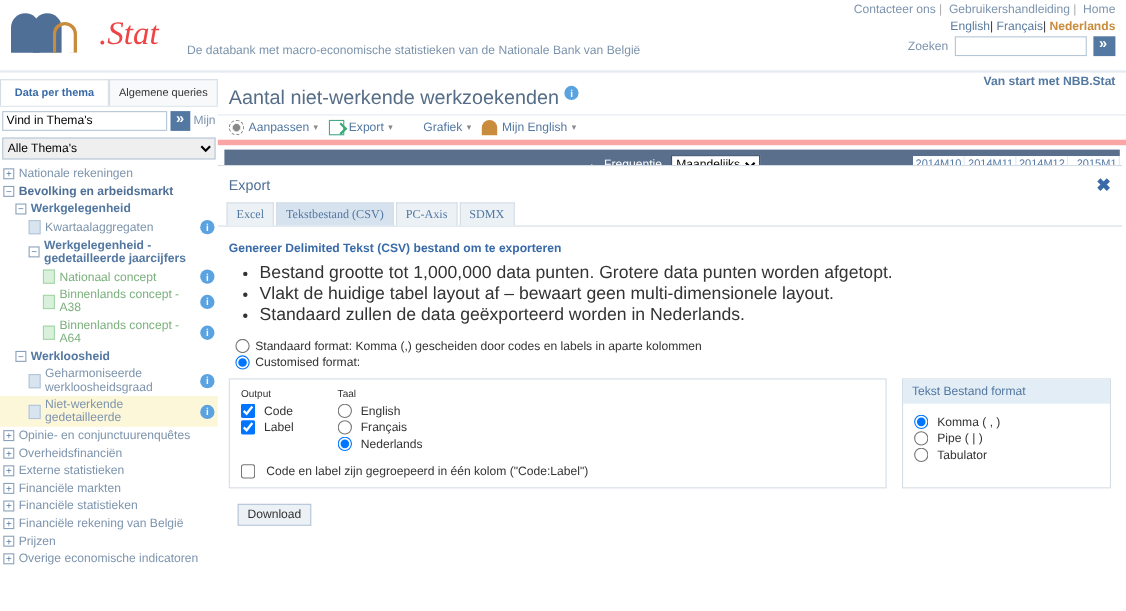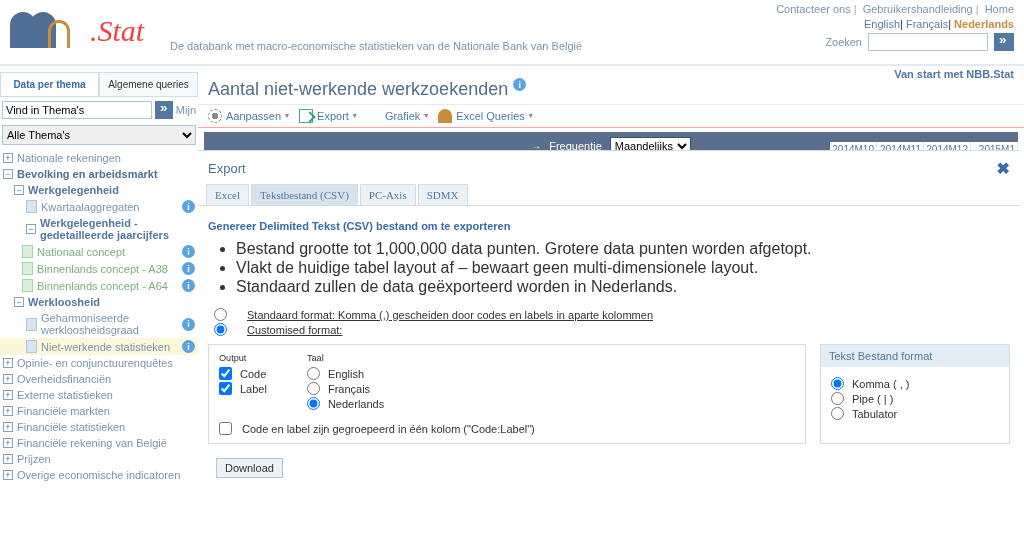--- a/index.html
+++ b/index.html
@@ -46,31 +46,31 @@
   .findrow .reset { color: #7d94ad; font-size: 11px; cursor: pointer; }
   .themesel { width: calc(100% - 4px); margin: 2px; border: 1px solid #b4c5d6; height: 20px; font-size: 11px; }
 
   .tree { font-size: 11px; margin-top: 3px; }
   .tree .row { display: flex; align-items: center; padding: 2px 3px; cursor: pointer; }
   .tree .plus { width: 10px; height: 10px; border: 1px solid #8aa1ba; display: inline-flex; align-items: center; justify-content: center; font-size: 9px; line-height: 1; color: #5378a1; margin-right: 4px; flex-shrink: 0; }
   .tree .lbl { color: #7d94ad; flex: 1; }
   .tree .info { width: 13px; height: 13px; border-radius: 50%; background: #5ba3e0; color: #fff; display: inline-flex; align-items: center; justify-content: center; font-size: 9px; font-weight: bold; margin-left: 3px; flex-shrink: 0; }
   .tree .l1 { padding-left: 14px; }
   .tree .l2 { padding-left: 26px; }
-  .tree .l3 { padding-left: 22px; }
+  .tree .l3 { padding-left: 39px; }
   .tree .bold { color: #4f6f96; font-weight: bold; }
   .tree .hl { background: #fdf7d9; }
   .tree .pg { width: 11px; height: 13px; background: #d8e4f0; border: 1px solid #b4c5d6; margin-right: 4px; flex-shrink: 0; }
   .tree .pg.g { background: #d9f0db; border-color: #a5d6a7; }
 
   
   .mhdr { font-size: 18px; color: #566d87; padding: 6px 10px 4px; font-weight: normal; }
   .mhdr .info { display: inline-block; vertical-align: super; }
 
-  .toolbar { display: flex; gap: 10px; padding: 4px 10px; border-top: 1px solid #e3eaf1; border-bottom: 1px solid #fca5a5; align-items: center; }
+  .toolbar { display: flex; gap: 10px; padding: 4px 10px; border-top: 1px solid #e3eaf1; border-bottom: 5px solid #fca5a5; align-items: center; }
   .tbtn { display: flex; align-items: center; gap: 4px; color: #5378a1; cursor: pointer; font-size: 11px; }
   .tbtn .ic { width: 14px; height: 14px; display: inline-block; }
   .ic-gear { background: radial-gradient(circle, #888 40%, transparent 40%); border: 1px dashed #888; border-radius: 50%; }
   .ic-export { border: 1px solid #4a8; position: relative; }
   .ic-export::after { content: ""; position: absolute; right: -2px; top: 3px; width: 6px; height: 6px; border-top: 2px solid #3a7; border-right: 2px solid #3a7; transform: rotate(45deg); }
   .ic-chart { display: flex; align-items: flex-end; gap: 1px; }
   .ic-chart span { width: 3px; background: #5378a1; }
   .ic-chart span:nth-child(1){height:6px} .ic-chart span:nth-child(2){height:10px} .ic-chart span:nth-child(3){height:8px}
   .ic-user { border-radius: 50% 50% 0 0; background: #c98b3c; width: 10px; height: 10px; }
   .dd { font-size: 8px; color: #888; }
@@ -93,21 +93,21 @@
   .dlg-title { font-size: 13px; color: #4f6f96; padding: 10px 10px 8px; font-weight: normal; }
   .dlg-close { position: absolute; right: 10px; top: 8px; color: #3a6ba8; font-size: 16px; font-weight: bold; cursor: pointer; }
   .dlg-tabs { display: flex; gap: 2px; margin-left: 8px; font-family: Liberation Serif, serif; }
   .dlg-tab { padding: 4px 8px; background: #ecf1f6; border: 1px solid #d4dde6; border-bottom: none; color: #5378a1; font-size: 11px; cursor: pointer; }
   .dlg-tab.active { background: #d6e2ee; }
   .dlg-body { border-top: 1px solid #d4dde6; padding: 14px 10px 4px; }
   .dlg-body h4 { color: #3a6ba8; font-size: 11px; font-weight: bold; margin-bottom: 8px; }
   .dlg-body ul { margin: 0 0 12px 28px; color: #333; }
   .dlg-body ul li { font-size: 16px; list-style: disc; margin-bottom: 1px; }
 
-  .radio-row { display: flex; align-items: center; gap: 20px; margin: 2px 0 2px 6px; font-size: 11px; text-decoration: underline; }
+  .radio-row { display: flex; align-items: center; gap: 5px; margin: 2px 0 2px 6px; font-size: 11px; }
   .radio-row input { margin: 0; }
 
   .panels { display: flex; gap: 14px; margin-top: 8px; }
   .panel { border: 1px solid #d4dde6; }
   .panel-hd { background: #e3edf6; color: #5378a1; padding: 5px 8px; font-size: 11px; }
   .panel-bd { padding: 8px 10px; font-size: 11px; }
   .panel.left-p { flex: 1; }
   .panel.right-p { width: 190px; }
   .cols { display: flex; gap: 40px; }
   .col h5 { font-weight: normal; color: #333; margin-bottom: 4px; }
@@ -207,21 +207,21 @@
           <span class="plus">−</span>
           <span class="lbl bold" style="color:#5378a1">Werkloosheid</span>
         </div>
       <div class="row l2">
           <span class="pg"></span>
           <span class="lbl">Geharmoniseerde werkloosheidsgraad</span>
           <span class="info">i</span>
         </div>
       <div class="row l2 hl">
           <span class="pg"></span>
-          <span class="lbl">Niet-werkende statistieken</span>
+          <span class="lbl">Niet-werkende gedetailleerde</span>
           <span class="info">i</span>
         </div>
       <div class="row">
           <span class="plus">+</span>
           <span class="lbl">Opinie- en conjunctuurenquêtes</span>
         </div>
       <div class="row">
           <span class="plus">+</span>
           <span class="lbl">Overheidsfinanciën</span>
         </div>
@@ -268,21 +268,21 @@
           <span>Export</span>
           <span class="dd">▾</span>
         </div>
       <div class="tbtn">
           <span class="ic ic-chart"><span></span><span></span><span></span></span>
           <span>Grafiek</span>
           <span class="dd">▾</span>
         </div>
       <div class="tbtn">
           <span class="ic ic-user"></span>
-          <span>Excel Queries</span>
+          <span>Mijn English</span>
           <span class="dd">▾</span>
         </div>
     </div>
     <div class="freqbar">
       <span class="arr">→</span>
       <span class="lab">Frequentie</span>
       <select><option>Maandelijks</option></select>
     </div>
 
     <div class="dataarea">

